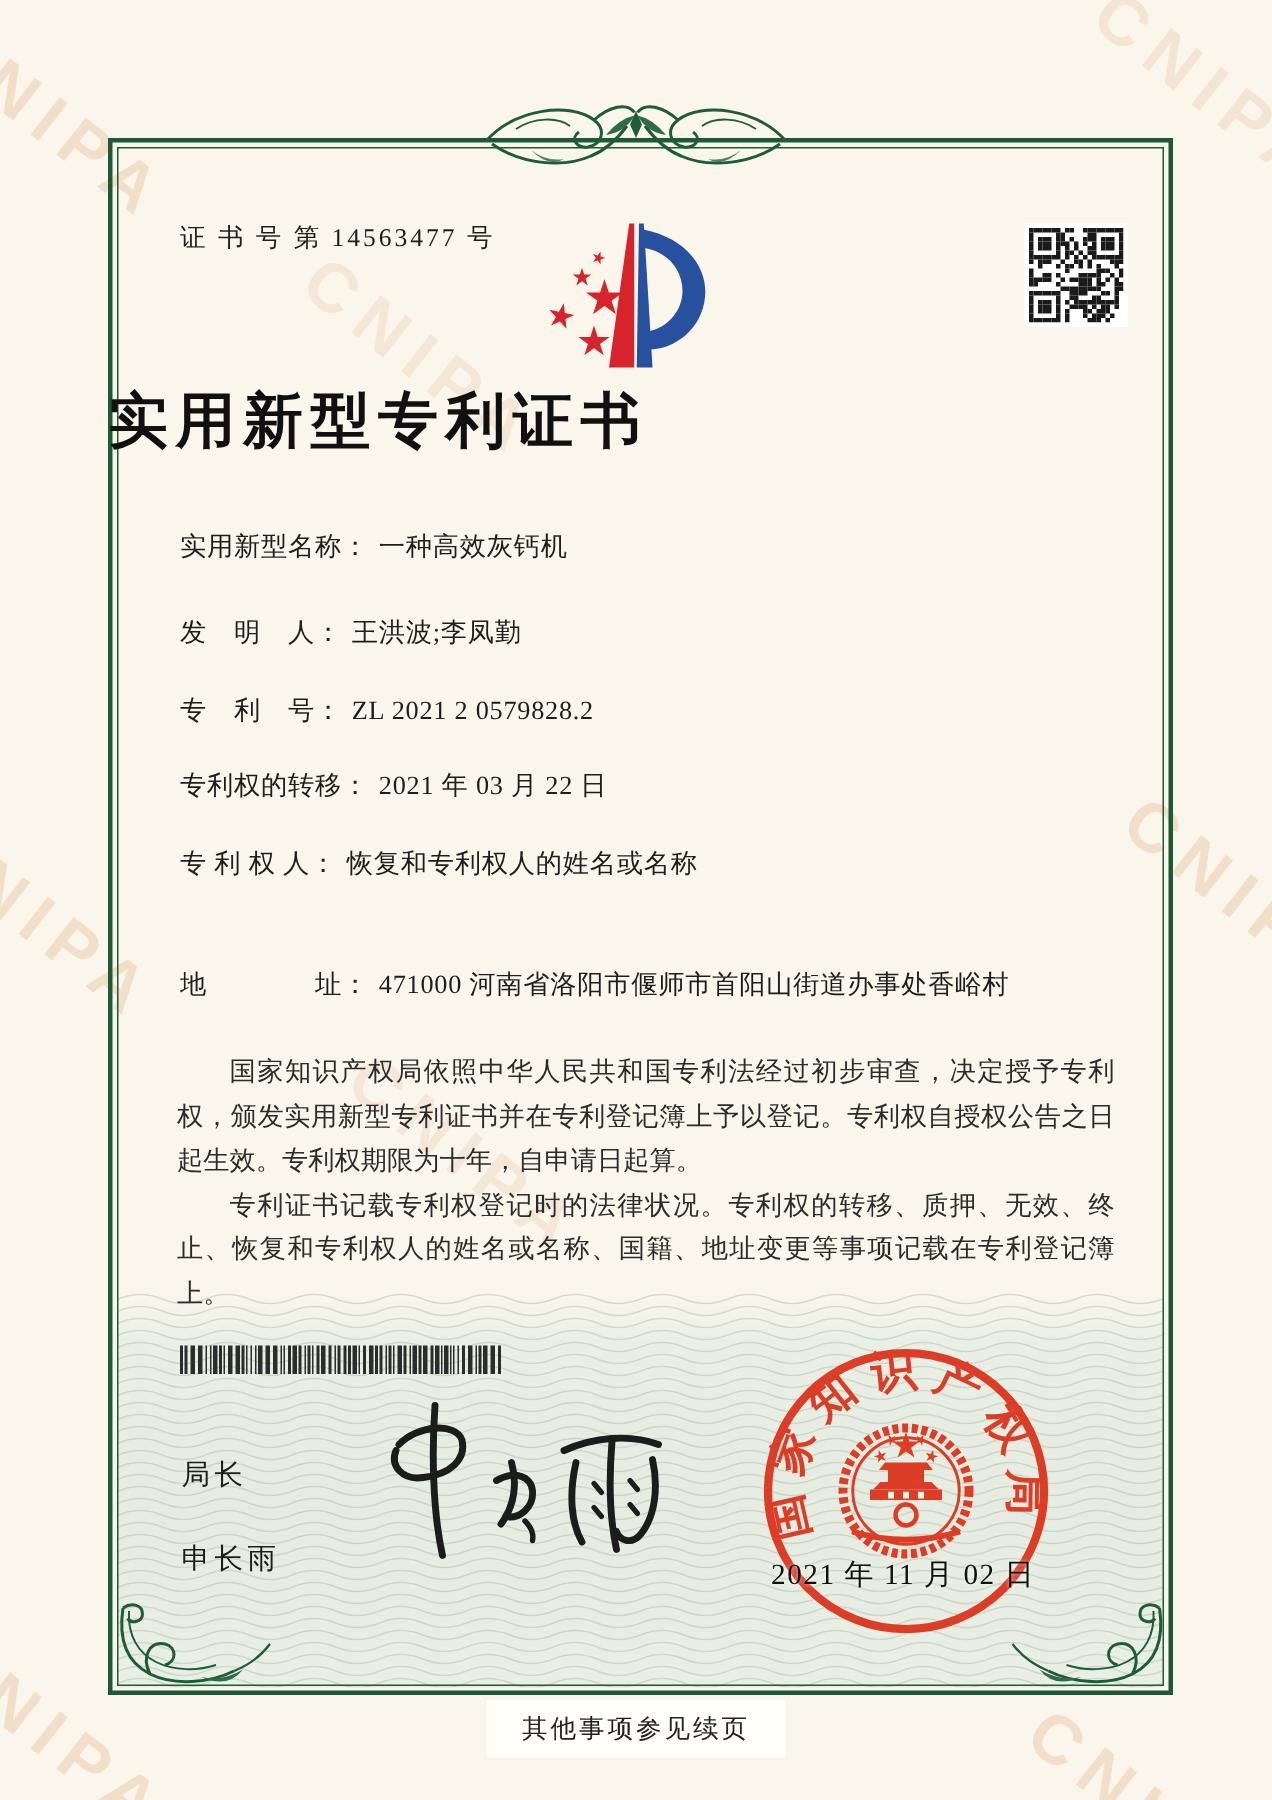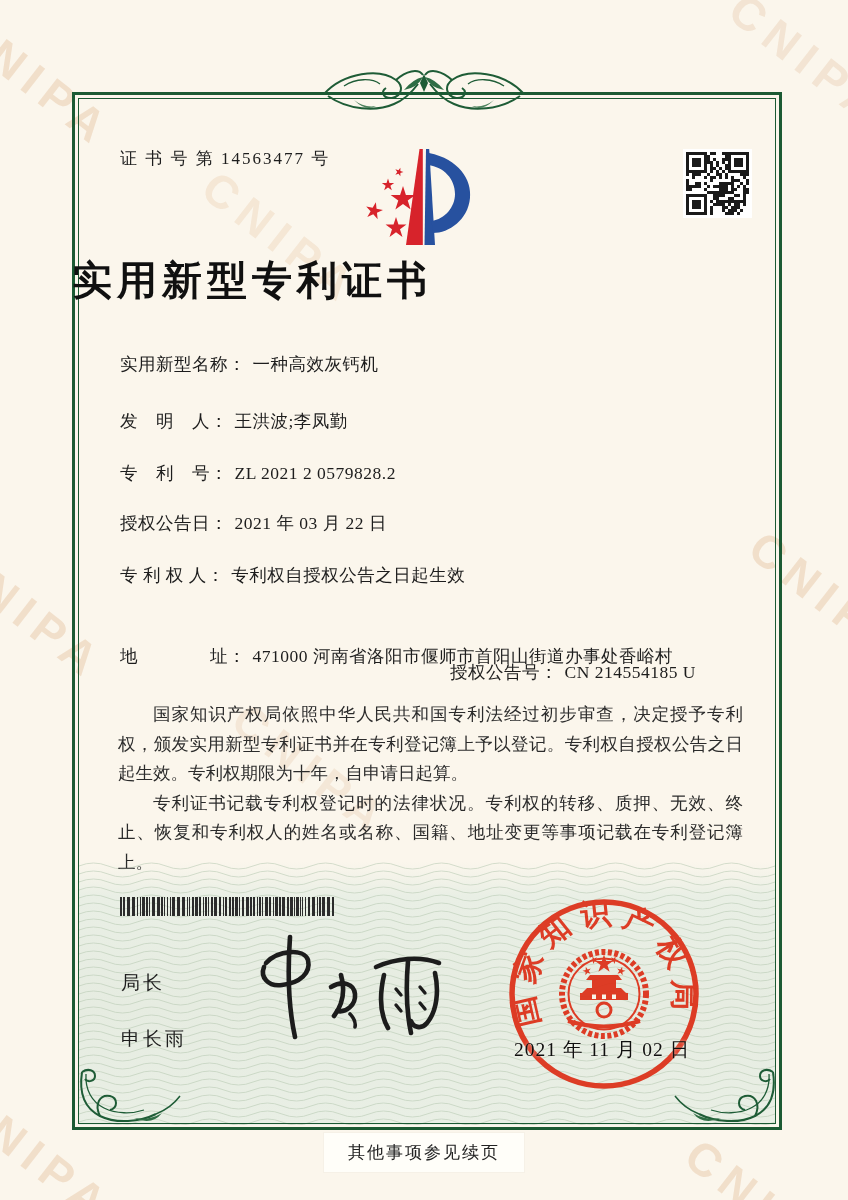--- a/index.html
+++ b/index.html
@@ -394,24 +394,23 @@
       <rect x="42" y="60" width="3" height="3" fill="#1a1a1a"></rect>
       <rect x="45" y="60" width="3" height="3" fill="#1a1a1a"></rect>
       <rect x="51" y="60" width="3" height="3" fill="#1a1a1a"></rect>
     </svg>
 
   <div class="title">实用新型专利证书</div>
 
   <div class="row r0"><span class="lab">实用新型名称</span><span>：</span><span class="val">一种高效灰钙机</span></div>
   <div class="row r1"><span class="lab">发　明　人</span><span>：</span><span class="val">王洪波;李凤勤</span></div>
   <div class="row r2"><span class="lab">专　利　号</span><span>：</span><span class="val">ZL 2021 2 0579828.2</span></div>
-  <div class="row r3"><span class="lab">授权公告日</span><span>：</span><span class="val">2021 年 03 月 22 日</span></div>
-  <div class="row r4"><span class="lab">专 利 权 人</span><span>：</span><span class="val">专利权自授权公告之日起生效</span></div>
+  <div class="row r3"><span class="lab">专利权的转移</span><span>：</span><span class="val">2021 年 03 月 22 日</span></div>
+  <div class="row r4"><span class="lab">专 利 权 人</span><span>：</span><span class="val">恢复和专利权人的姓名或名称</span></div>
   <div class="row r5"><span class="lab">地　　　　址</span><span>：</span><span class="val">471000 河南省洛阳市偃师市首阳山街道办事处香峪村</span></div>
-  <div class="row r6 right"><span class="lab">授权公告号</span><span>：</span><span class="val">CN 214554185 U</span></div>
 
   <div class="body-text">
     <p>国家知识产权局依照中华人民共和国专利法经过初步审查，决定授予专利权，颁发实用新型专利证书并在专利登记簿上予以登记。专利权自授权公告之日起生效。专利权期限为十年，自申请日起算。</p>
     <p>专利证书记载专利权登记时的法律状况。专利权的转移、质押、无效、终止、恢复和专利权人的姓名或名称、国籍、地址变更等事项记载在专利登记簿上。</p>
   </div>
 
   <div class="barcode" id="barcode">
       <div style="width: 2px; margin-right: 1px;"></div>
       <div style="width: 2px; margin-right: 2px;"></div>
       <div style="width: 3px; margin-right: 2px;"></div>

